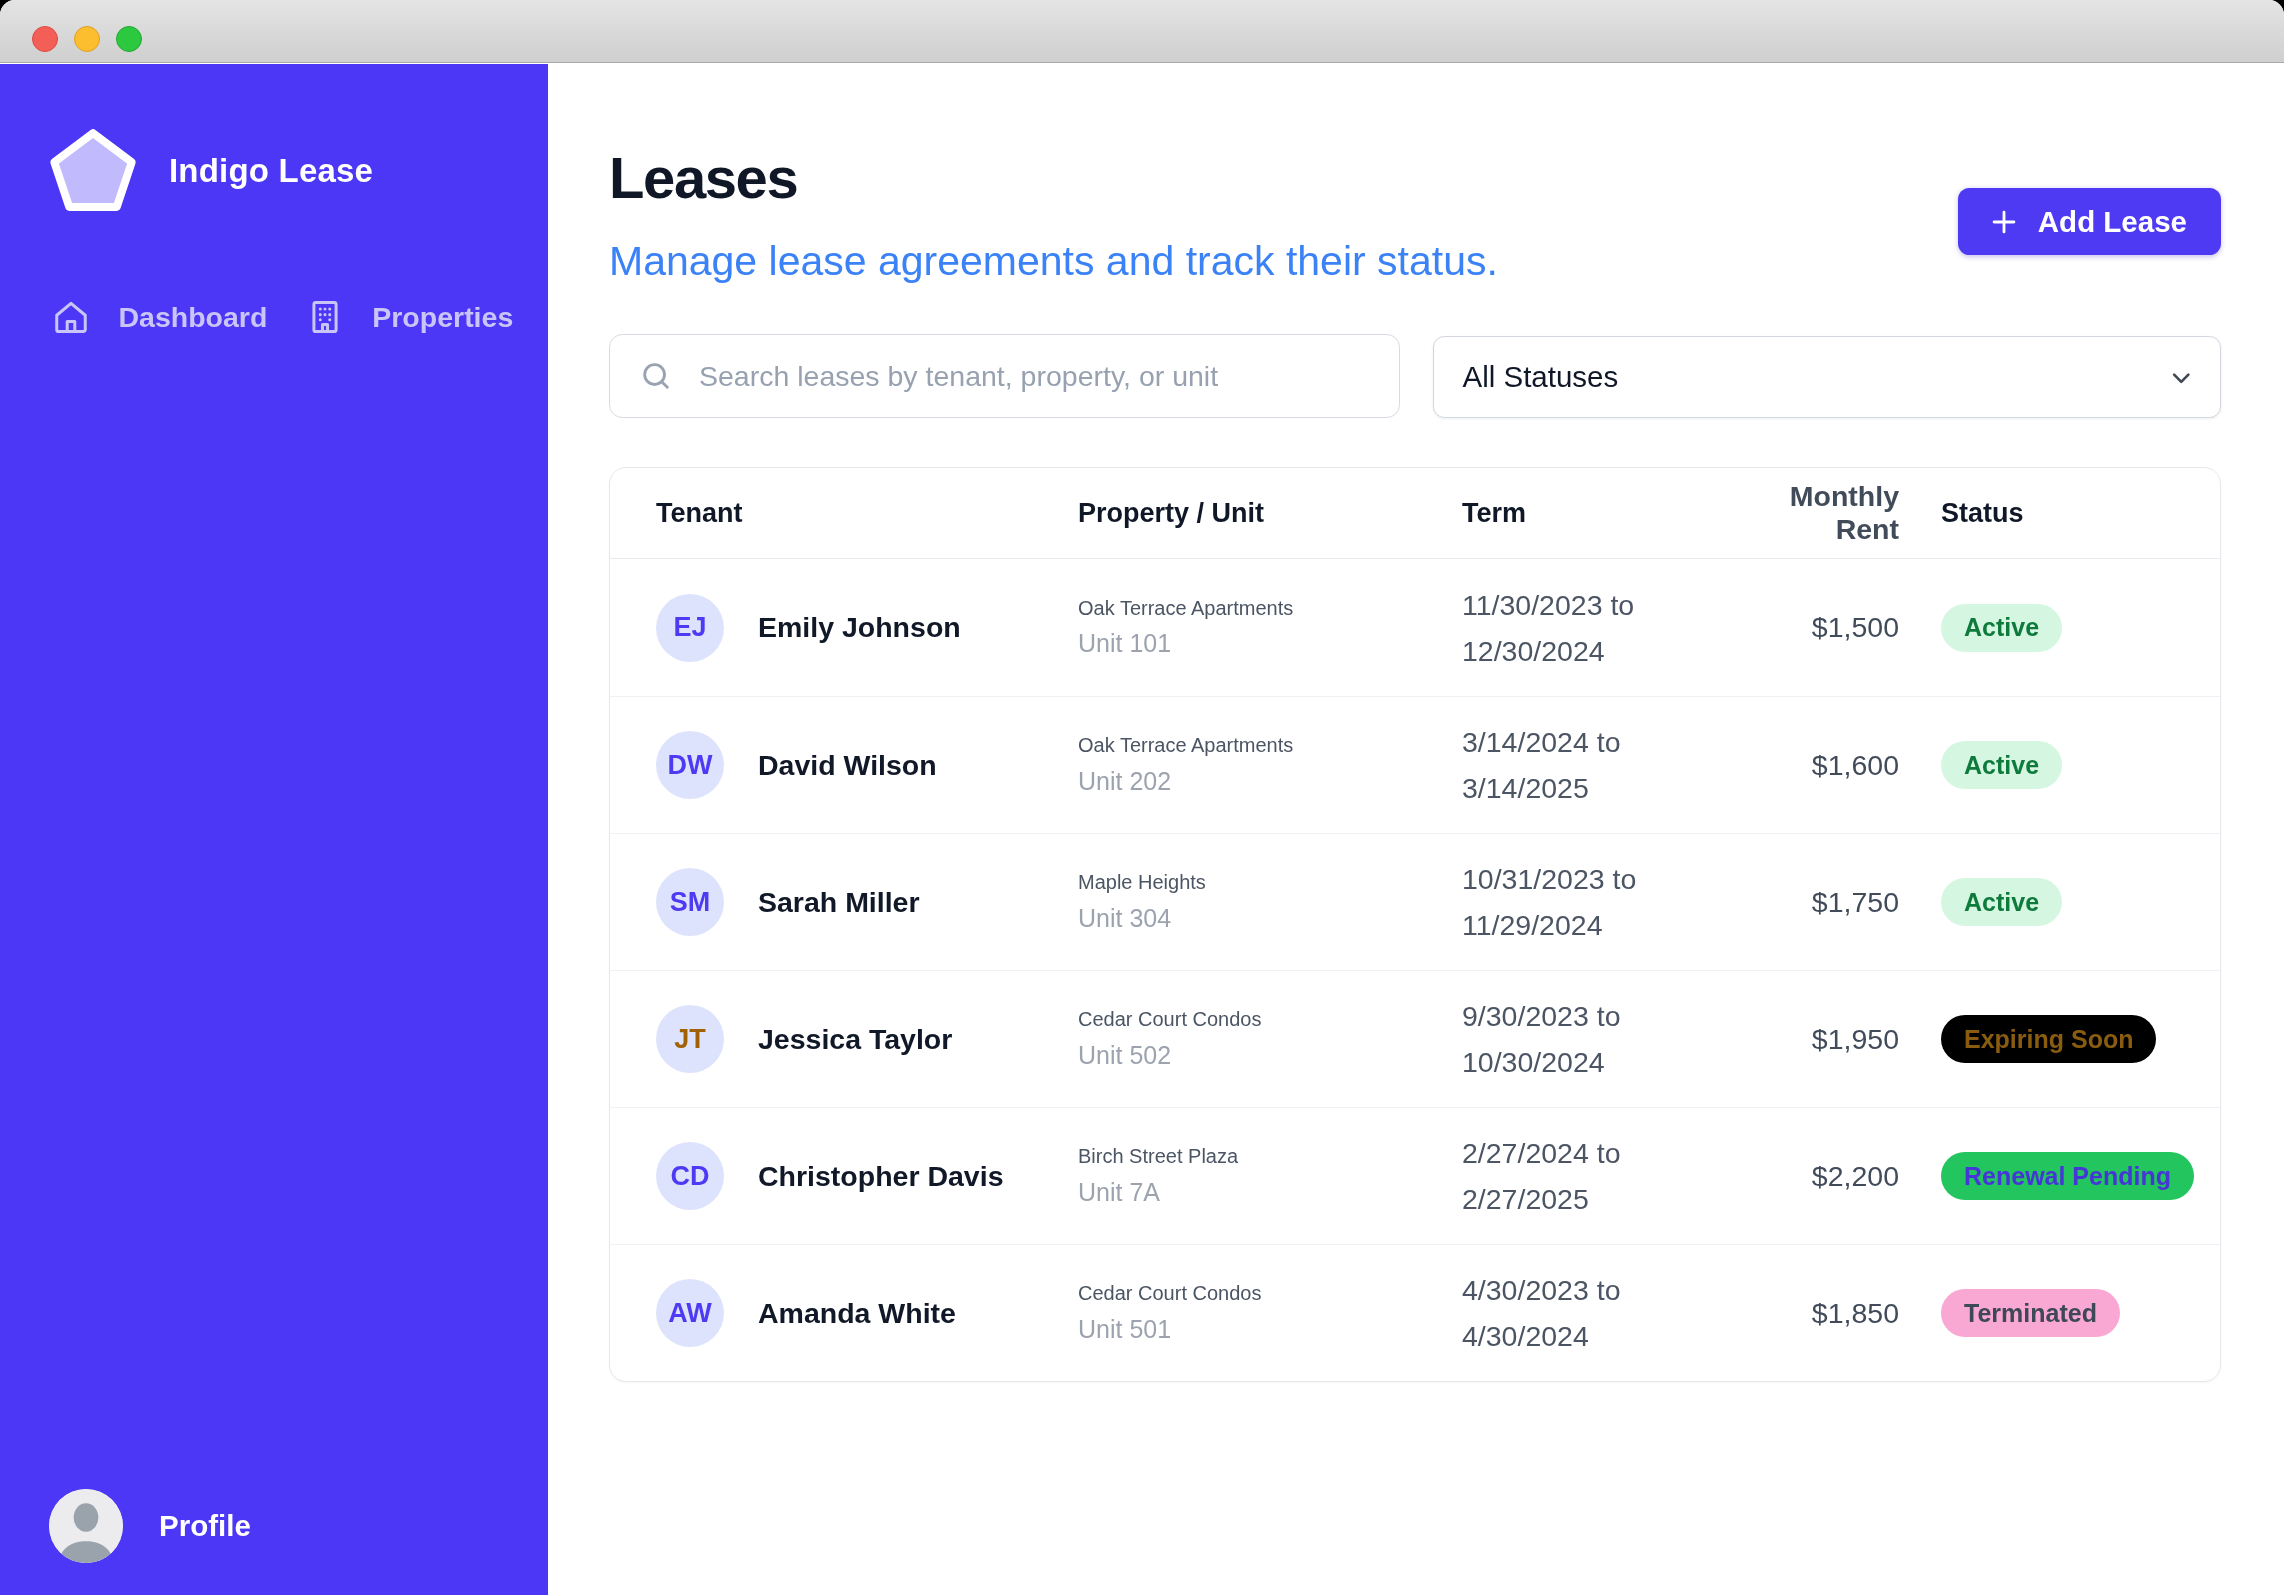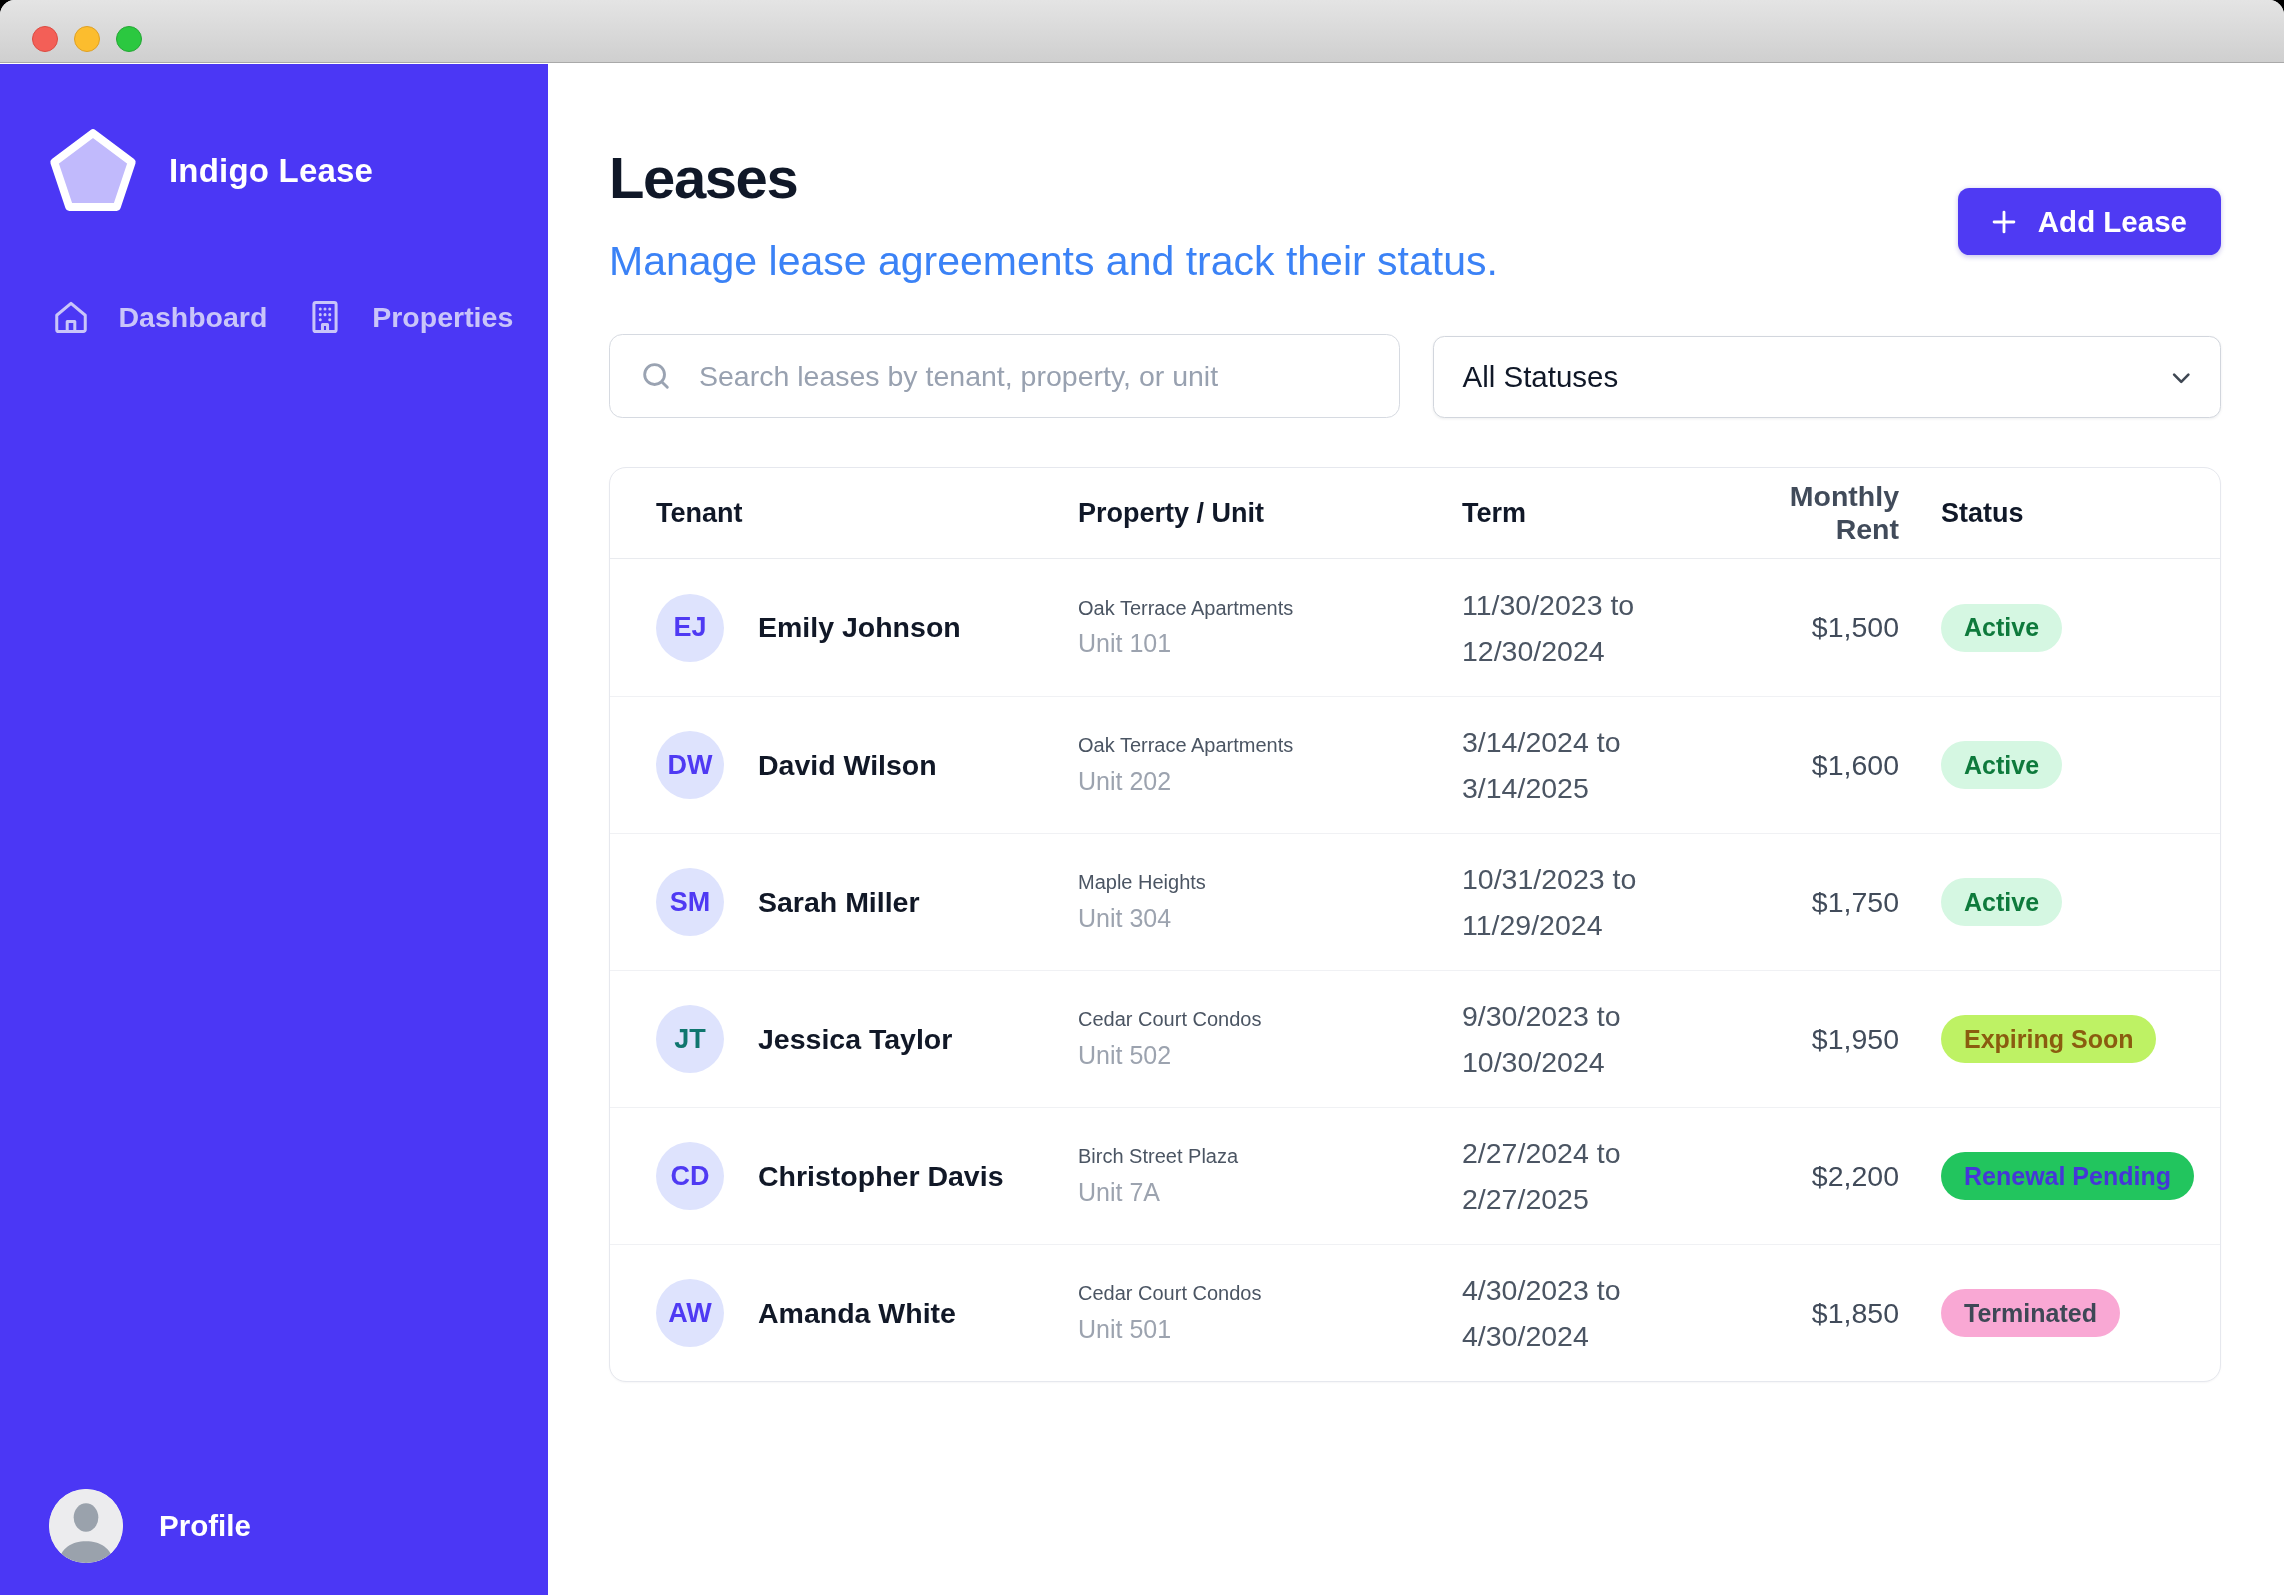--- a/index.html
+++ b/index.html
@@ -228,31 +228,31 @@
     <div class="term">10/31/2023 to 11/29/2024</div>
     <div class="rent">$1,750</div>
     <div class="status-cell">
       <span class="badge" style="background-color: rgb(213, 247, 226); color: rgb(14, 122, 60);">Active</span>
     </div>
   </div>
 
 
   <div class="trow">
     <div class="tenant-cell">
-      <div class="avatar" style="background-color: rgb(222, 227, 253); color: #0f766e;">JT</div>
+      <div class="avatar" style="background-color: rgb(222, 227, 253); color: #a16207;">JT</div>
       <span class="tenant-name">Jessica Taylor</span>
     </div>
     <div>
       <div class="prop-name">Cedar Court Condos</div>
       <div class="prop-unit">Unit 502</div>
     </div>
     <div class="term">9/30/2023 to 10/30/2024</div>
     <div class="rent">$1,950</div>
     <div class="status-cell">
-      <span class="badge" style="background-color: #bef264; color: rgb(138, 92, 15);">Expiring Soon</span>
+      <span class="badge" style="background-color: #000000; color: rgb(138, 92, 15);">Expiring Soon</span>
     </div>
   </div>
 
   <div class="trow">
     <div class="tenant-cell">
       <div class="avatar" style="background-color: rgb(222, 227, 253); color: rgb(79, 58, 243);">CD</div>
       <span class="tenant-name">Christopher Davis</span>
     </div>
     <div>
       <div class="prop-name">Birch Street Plaza</div>

